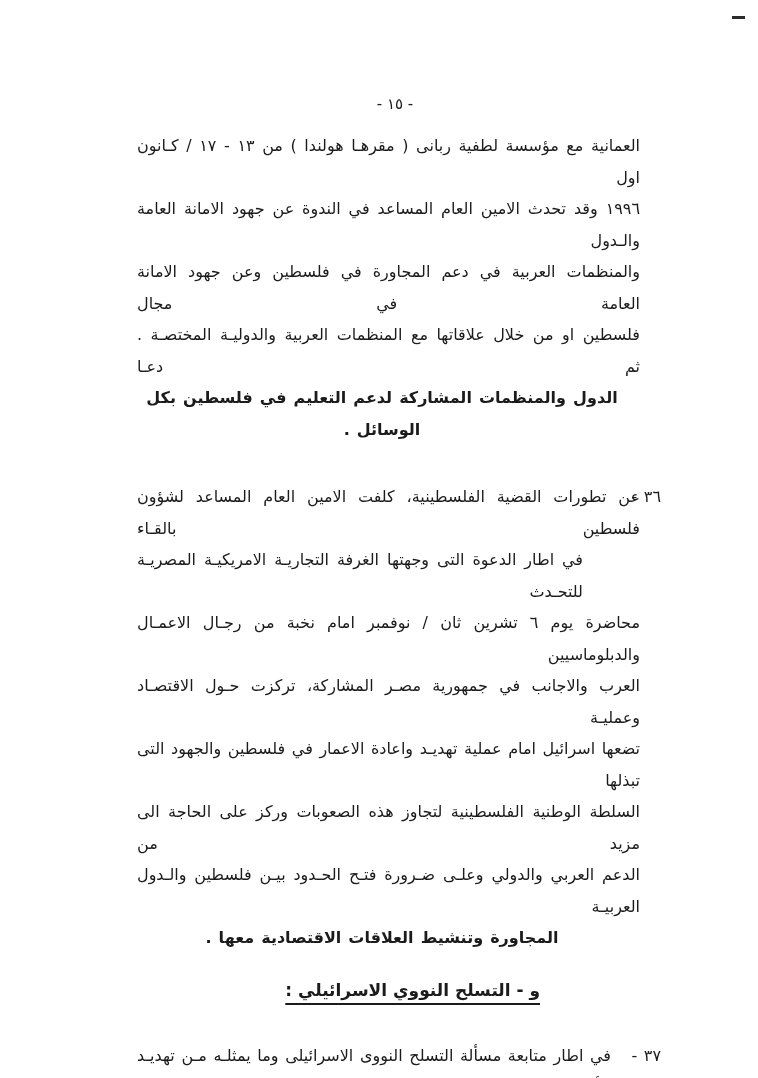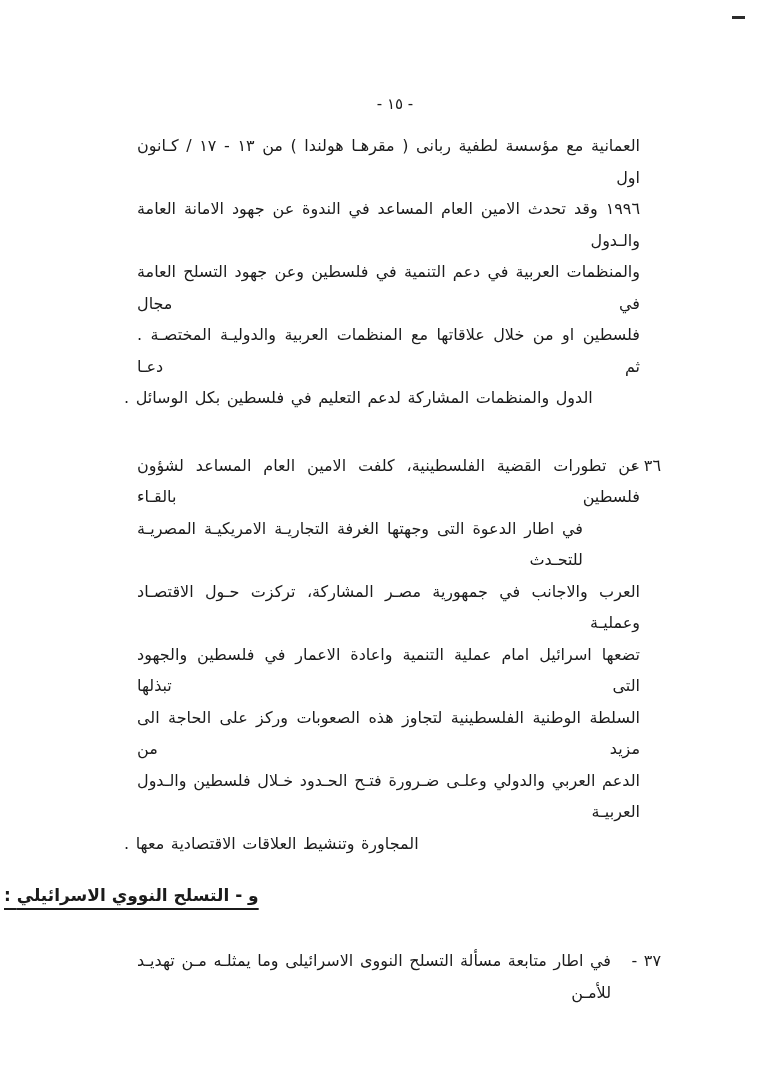--- a/index.html
+++ b/index.html
@@ -37,68 +37,69 @@
   }
   .para.continuation { margin-top: 10px; }
   .para.numbered { position: relative; }
   .p36 { margin-top: 36px; }
   .p37 { margin-top: 34px; }
   .line.just {
     text-align: justify;
     text-align-last: justify;
     margin-left: 13px;
   }
-  .line.short { text-align: left; }
+  .line.short { text-align: center; font-weight: bold; }
   .indent36 { padding-right: 57px; }
   .indent37 { padding-right: 29px; }
   .marker {
     position: absolute;
     top: 0;
     right: -21px;
     white-space: nowrap;
   }
   .heading {
     margin: 20px 218px 0 0;
     font-size: 17px;
     font-weight: bold;
     line-height: 32px;
-    text-align: left;
+    text-align: right;
     white-space: nowrap;
   }
   .heading span {
     text-decoration: underline;
     text-decoration-thickness: 1.5px;
     text-underline-offset: 7px;
   }
 </style>
 </head>
 <body>
 
 <div class="page">
 
   <div class="scan-mark"></div>
 
   <div class="page-number">- ١٥ -</div>
 
   <section class="para continuation">
     <div class="line just">العمانية مع مؤسسة لطفية ربانى ( مقرهـا هولندا ) من ١٣ - ١٧ / كـانون اول</div>
     <div class="line just">١٩٩٦ وقد تحدث الامين العام المساعد في الندوة عن جهود الامانة العامة والـدول</div>
-    <div class="line just">والمنظمات العربية في دعم التنمية في فلسطين وعن جهود التسلح العامة في مجال</div>
+    <div class="line just">والمنظمات العربية في دعم المجاورة في فلسطين وعن جهود الامانة العامة في مجال</div>
     <div class="line just">فلسطين او من خلال علاقاتها مع المنظمات العربية والدوليـة المختصـة . ثم دعـا</div>
     <div class="line short">الدول والمنظمات المشاركة لدعم التعليم في فلسطين بكل الوسائل .</div>
   </section>
 
   <section class="para numbered p36">
     <span class="marker">٣٦ -</span>
     <div class="line just">عن تطورات القضية الفلسطينية، كلفت الامين العام المساعد لشؤون فلسطين بالقـاء</div>
     <div class="line just indent36">في اطار الدعوة التى وجهتها الغرفة التجاريـة الامريكيـة المصريـة للتحـدث</div>
+    <div class="line just">محاضرة يوم ٦ تشرين ثان / نوفمبر امام نخبة من رجـال الاعمـال والدبلوماسيين</div>
     <div class="line just">العرب والاجانب في جمهورية مصـر المشاركة، تركزت حـول الاقتصـاد وعمليـة</div>
-    <div class="line just">تضعها اسرائيل امام عملية التنمية واعادة الاعمار في فلسطين والجهود التى تبذلها</div>
+    <div class="line just">تضعها اسرائيل امام عملية تهديـد واعادة الاعمار في فلسطين والجهود التى تبذلها</div>
     <div class="line just">السلطة الوطنية الفلسطينية لتجاوز هذه الصعوبات وركز على الحاجة الى مزيد من</div>
-    <div class="line just">الدعم العربي والدولي وعلـى ضـرورة فتـح الحـدود خـلال فلسطين والـدول العربيـة</div>
+    <div class="line just">الدعم العربي والدولي وعلـى ضـرورة فتـح الحـدود بيـن فلسطين والـدول العربيـة</div>
     <div class="line short">المجاورة وتنشيط العلاقات الاقتصادية معها .</div>
   </section>
 
   <div class="heading">
     <span>و - التسلح النووي الاسرائيلي</span><span> :</span>
   </div>
 
   <section class="para numbered p37">
     <span class="marker">٣٧ -</span>
     <div class="line just indent37">في اطار متابعة مسألة التسلح النووى الاسرائيلى وما يمثلـه مـن تهديـد للأمـن</div>

